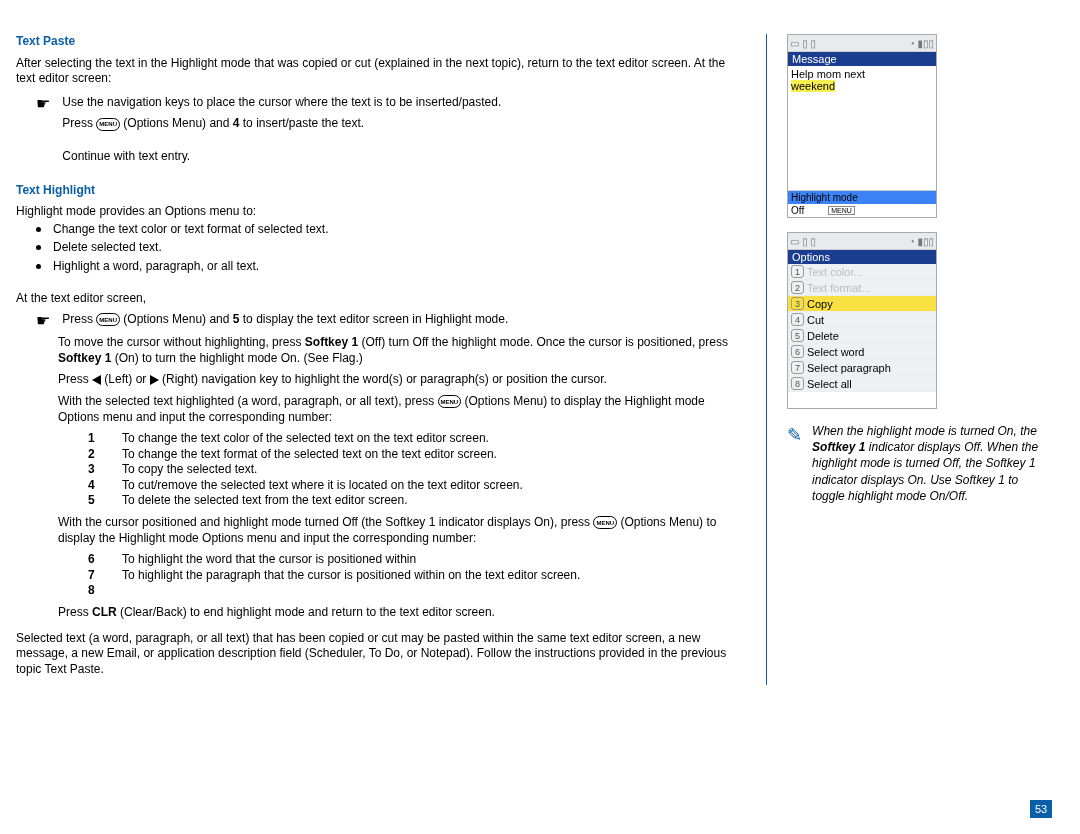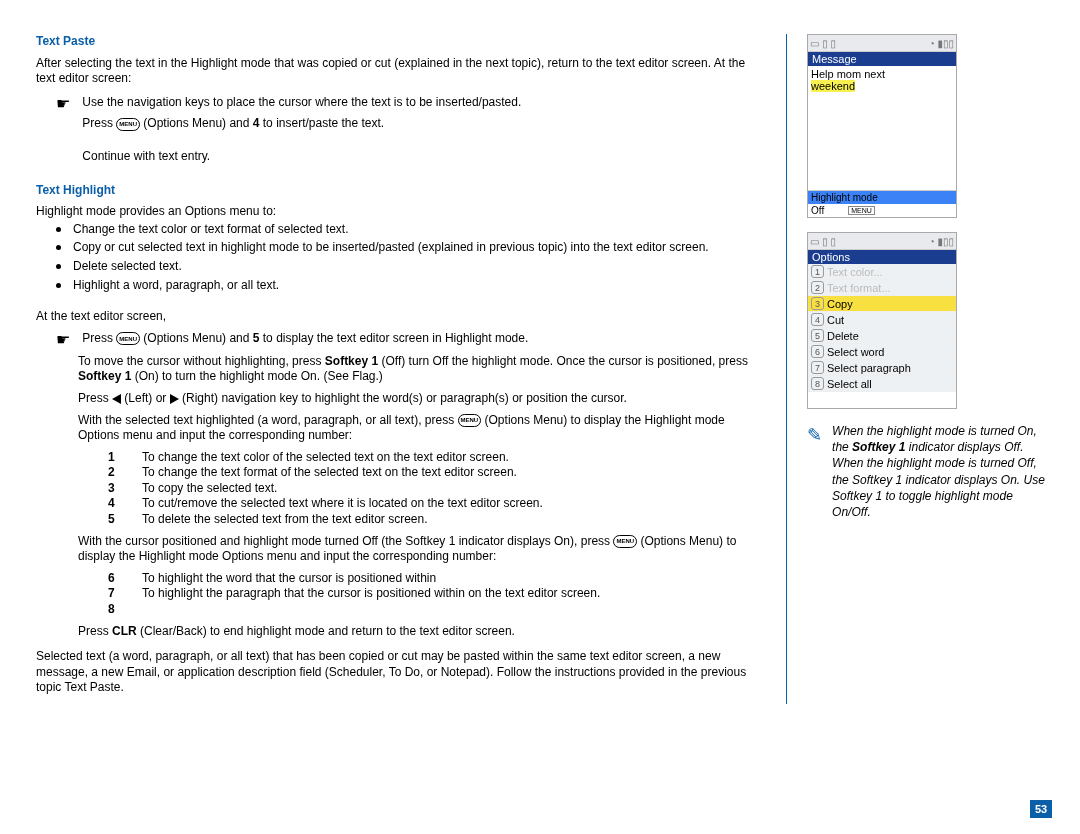--- a/index.html
+++ b/index.html
@@ -1,16 +1,16 @@
 <!DOCTYPE html>
 <html><head>
 <meta charset="utf-8">
 <style>
   body{margin:0;background:#fff;font-family:Helvetica,Arial,sans-serif;color:#000}
-  .page{width:1080px;height:834px;position:relative;box-sizing:border-box;padding:34px 28px 12px 36px}
+  .page{width:1080px;height:834px;position:relative;box-sizing:border-box;padding:34px 28px 12px 16px}
   .layout{display:flex;gap:20px}
   .main{width:730px;font-size:12px;line-height:1.3}
   .side{flex:1;border-left:1px solid #0a5fa8}
   .side-in{padding-left:20px}
   .head{color:#0a5fa8;font-weight:bold;font-size:12px;margin-bottom:6px}
   .para{margin-bottom:8px}
   .bullet-row{display:flex;gap:12px;padding-left:20px;margin-bottom:3px}
   .pointer{font-size:16px;line-height:1;padding-top:1px}
   .bullet-row .dot{width:5px;height:5px;border-radius:50%;background:#000;margin-top:5px;flex-shrink:0}
   .indent{padding-left:42px;margin-bottom:6px}
@@ -28,21 +28,21 @@
   .hl{background:#f8f050}
   .ph-bar{background:#3b82f6;border-top:1px solid #ccc;padding:1px 3px;font-size:10px}
   .ph-foot{display:flex;padding:1px 3px;font-size:10px;background:#fff;align-items:center;gap:24px}
   .mb2{display:inline-block;border:1px solid #888;font-size:7px;padding:0 2px}
   .opt-list .orow{display:flex;align-items:center;border-bottom:1px solid #eee;font-size:11px}
   .opt-list .orow .on{border:1px solid #999;border-radius:3px;font-size:9px;width:11px;height:11px;display:flex;align-items:center;justify-content:center;margin:1px 3px;color:#555}
   .opt-list .orow.dis{color:#bbb}
   .opt-list .orow.hl2{background:#f8e040}
   .note-box{display:flex;gap:10px;font-style:italic;font-size:12px;line-height:1.35;margin-top:6px}
   .note-ic{font-size:18px;color:#0a5fa8;font-style:normal}
-  .pg{position:absolute;right:28px;bottom:16px;background:#0a5fa8;color:#fff;font-weight:bold;font-size:11px;width:22px;height:18px;display:flex;align-items:center;justify-content:center}
+  .pg{position:absolute;right:28px;bottom:16px;background:#0a5fa8;color:#fff;font-weight:normal;font-size:11px;width:22px;height:18px;display:flex;align-items:center;justify-content:center}
   b{font-weight:bold}
 </style>
 </head>
 <body>
 
 <div class="page">
  <div class="layout">
   <div class="main">
 
    <div class="head">Text Paste</div>
@@ -57,24 +57,20 @@
        </div>
        <div style="margin-top:17px">Continue with text entry.</div>
      </div>
    </div>
 
    <div class="head" style="margin-top:18px">Text Highlight</div>
    <div style="margin-bottom:2px">Highlight mode provides an Options menu to:</div>
    <div class="bullet-row">
           <div class="dot"></div>
           <div>Change the text color or text format of selected text.</div>
-        </div>
-   <div class="bullet-row">
-          <div class="dot"></div>
-          <div>Copy or cut selected text in highlight mode to be inserted/pasted (explained in previous topic) into the text editor screen.</div>
         </div>
    <div class="bullet-row">
           <div class="dot"></div>
           <div>Delete selected text.</div>
         </div>
    <div class="bullet-row">
           <div class="dot"></div>
           <div>Highlight a word, paragraph, or all text.</div>
         </div>
 

